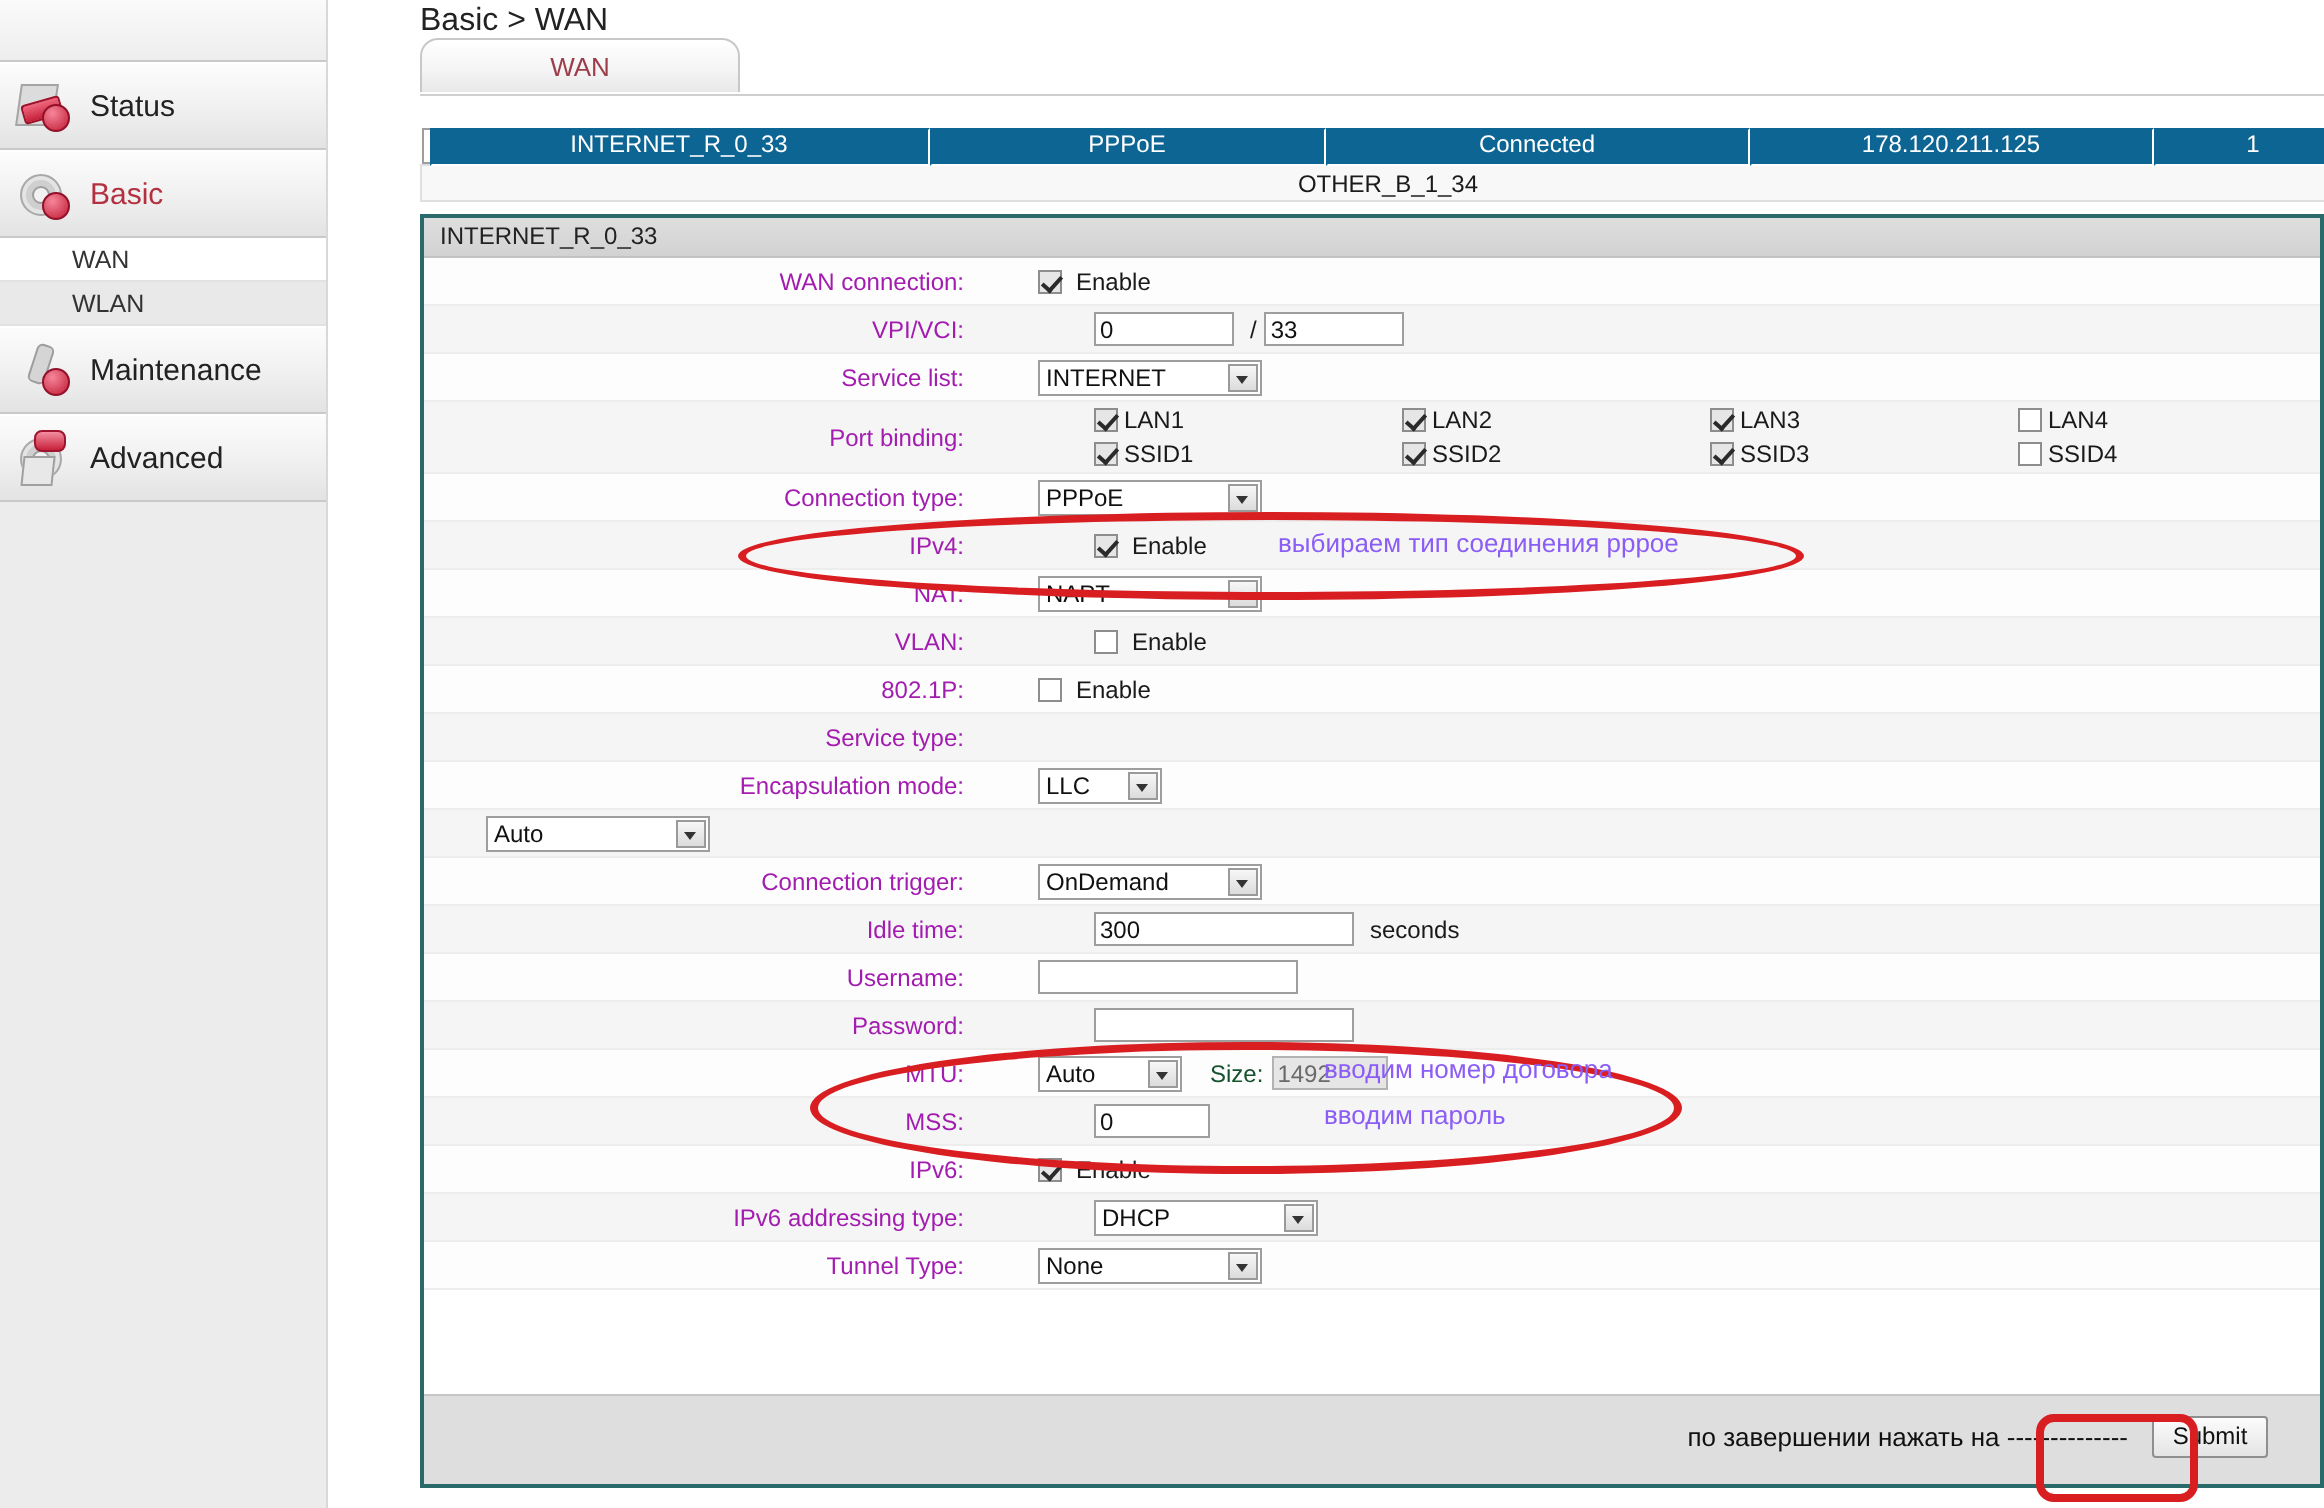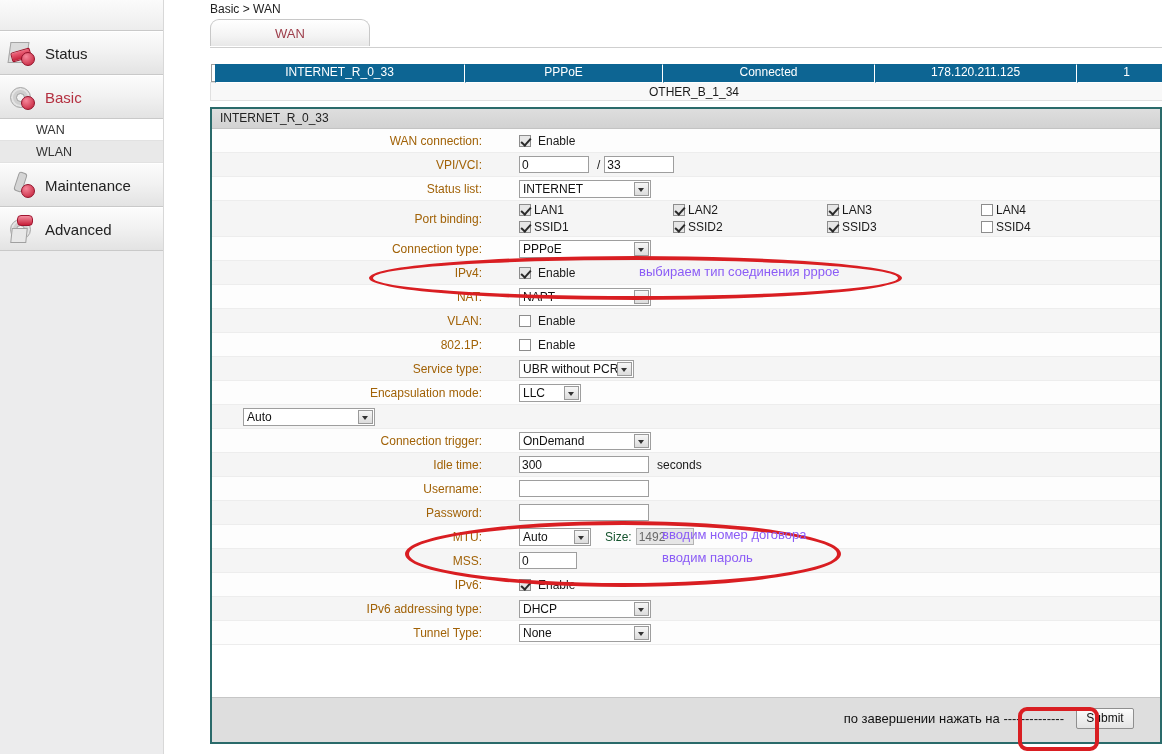--- a/index.html
+++ b/index.html
@@ -125,21 +125,21 @@
   
   #main {
     position: absolute;
     left: 164px; top: 0;
     width: 998px; height: 754px;
     background: #ffffff;
   }
   #breadcrumb {
     position: absolute;
     left: 46px; top: 2px;
-    font-size: 12px;
+    font-size: 16px;
     color: #222;
   }
   #tabstrip {
     position: absolute;
     left: 46px; top: 19px;
     width: 952px; height: 28px;
     border-bottom: 1px solid #cfcfcf;
   }
   #tab-wan {
     position: absolute;
@@ -210,29 +210,29 @@
     position: relative;
   }
   .row {
     display: flex;
     align-items: center;
     min-height: 24px;
     border-bottom: 1px solid #ededed;
     background: #fdfdfd;
     box-sizing: border-box;
   }
-  .row.shade { background: #f5f5f5; }
+  .row.shade { background: #f5f5f5; gap: 28px; }
   .row .lbl {
     width: 276px;
     flex: 0 0 276px;
     text-align: right;
     padding-right: 6px;
     box-sizing: border-box;
     font-size: 12px;
-    color: #a16207;
+    color: #a21caf;
   }
   .row .fld {
     flex: 1 1 auto;
     display: flex;
     align-items: center;
     gap: 4px;
     padding-left: 31px;
   }
   .row.tall { min-height: 36px; }
 
@@ -298,21 +298,21 @@
     box-sizing: border-box;
   }
   .sel .arw:after {
     content: "";
     position: absolute;
     left: 3px; top: 5px;
     border-left: 3.5px solid transparent;
     border-right: 3.5px solid transparent;
     border-top: 4px solid #333;
   }
-  .sel.w130 { width: 132px; }
+  .sel.w130 { width: 112px; }
   .sel.w115 { width: 115px; }
   .sel.w72  { width: 72px; }
   .sel.w62  { width: 62px; }
 
   .unit { font-size: 12px; color: #1a1a1a; margin-left: 4px; }
   .inline-lbl { font-size: 12px; color: #14532d; margin-left: 10px; }
 
   
   .pb-grid {
     display: flex;
@@ -481,21 +481,21 @@
       <div class="row shade">
         <div class="lbl">VPI/VCI:</div>
         <div class="fld">
           <input class="txt w70" type="text" value="0" style="">
           <span class="unit">/</span>
           <input class="txt w70" type="text" value="33" style="">
         </div>
       </div>
 
       <div class="row">
-        <div class="lbl">Status list:</div>
+        <div class="lbl">Service list:</div>
         <div class="fld">
           <span class="sel w130">
             <span>INTERNET</span>
             <span class="arw"></span>
           </span>
         </div>
       </div>
 
       <div class="row shade tall">
         <div class="lbl">Port binding:</div>
@@ -580,26 +580,20 @@
       <div class="row">
         <div class="lbl">802.1P:</div>
         <div class="fld">
           <span class="chk"></span>
           <span class="chk-text">Enable</span>
         </div>
       </div>
 
       <div class="row shade">
         <div class="lbl">Service type:</div>
-        <div class="fld">
-          <span class="sel w115">
-            <span>UBR without PCR</span>
-            <span class="arw"></span>
-          </span>
-        </div>
       </div>
 
       <div class="row">
         <div class="lbl">Encapsulation mode:</div>
         <div class="fld">
           <span class="sel w62">
             <span>LLC</span>
             <span class="arw"></span>
           </span>
         </div>

